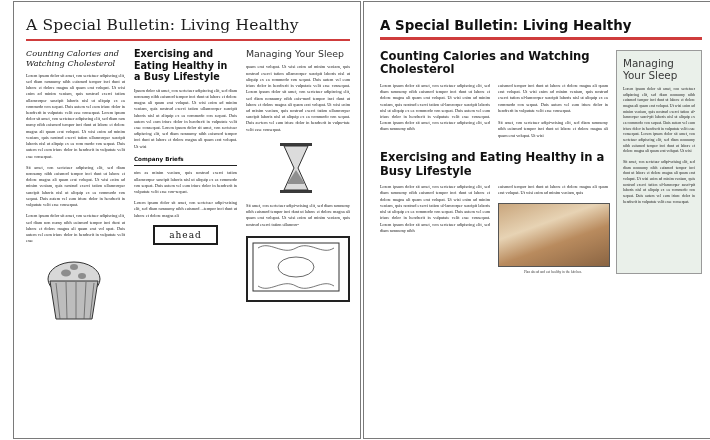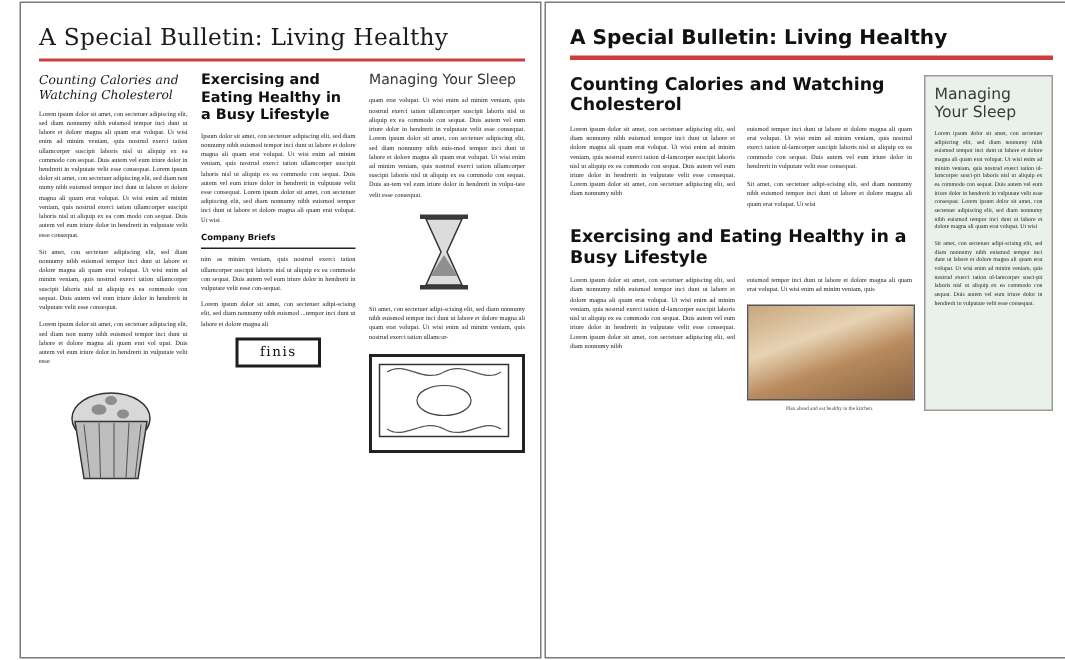--- a/index.html
+++ b/index.html
@@ -81,21 +81,21 @@
         <div class="head-bold">Exercising and Eating Healthy in a Busy Lifestyle</div>
         <div class="lorem p">Ipsum dolor sit amet, con sectetuer adipiscing elit, sed diam nonnumy nibh euismod tempor inci dunt ut labore et dolore magna ali quam erat volupat. Ut wisi enim ad minim veniam, quis nostrud exerci tation ullamcorper suscipit laboris nisl ut aliquip ex ea commodo con sequat. Duis autem vel eum iriure dolor in hendrerit in vulputate velit esse consequat. Lorem ipsum dolor sit amet, con sectetuer adipiscing elit, sed diam nonnumy nibh euismod tempor inci dunt ut labore et dolore magna ali quam erat volupat. Ut wisi</div>
 
         <div class="sub-bold">Company Briefs</div>
         <div class="l-topline"></div>
         <div class="lorem p">nim as minim veniam, quis nostrud exerci tation ullamcorper suscipit laboris nisl ut aliquip ex ea commodo con sequat. Duis autem vel eum iriure dolor in hendrerit in vulputate velit esse con-sequat.</div>
         <div class="lorem p">Lorem ipsum dolor sit amet, con sectetuer adipi-scising elit, sed diam nonnumy nibh euismod ...tempor inci dunt ut labore et dolore magna ali</div>
 
         <div style="display:flex;justify-content:center;margin-top:6px;">
           <div style="border:2px solid #1d1d1d;padding:3px 14px;position:relative;">
-            <div class="finis">finis</div>
+            <div class="finis">ahead</div>
           </div>
         </div>
       </div>
 
       <div class="l-col c3">
         <div class="head-light">Managing Your Sleep</div>
         <div class="lorem p">quam erat volupat. Ut wisi enim ad minim veniam, quis nostrud exerci tation ullamcorper suscipit laboris nisl ut aliquip ex ea commodo con sequat. Duis autem vel eum iriure dolor in hendrerit in vulputate velit esse consequat. Lorem ipsum dolor sit amet, con sectetuer adipiscing elit, sed diam nonnumy nibh euis-mod tempor inci dunt ut labore et dolore magna ali quam erat volupat. Ut wisi enim ad minim veniam, quis nostrud exerci tation ullamcorper suscipit laboris nisl ut aliquip ex ea commodo con sequat. Duis au-tem vel eum iriure dolor in hendrerit in vulpu-tate velit esse consequat.</div>
 
         <div class="art-egg">
           <svg width="100" height="58" viewBox="0 0 100 58" aria-hidden="true">

